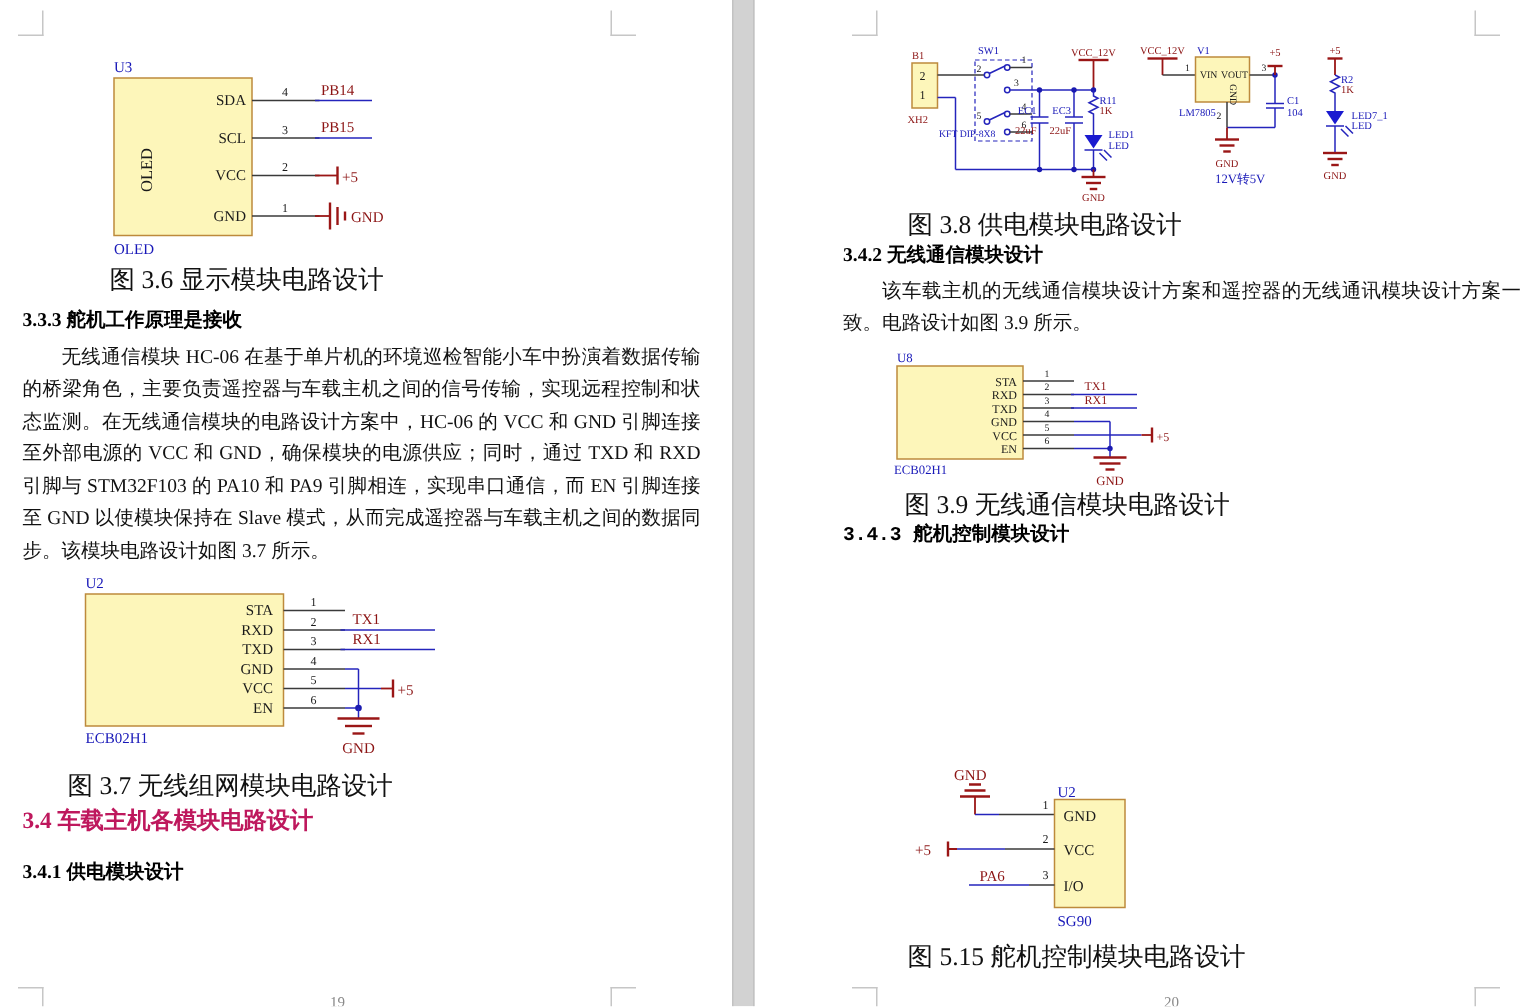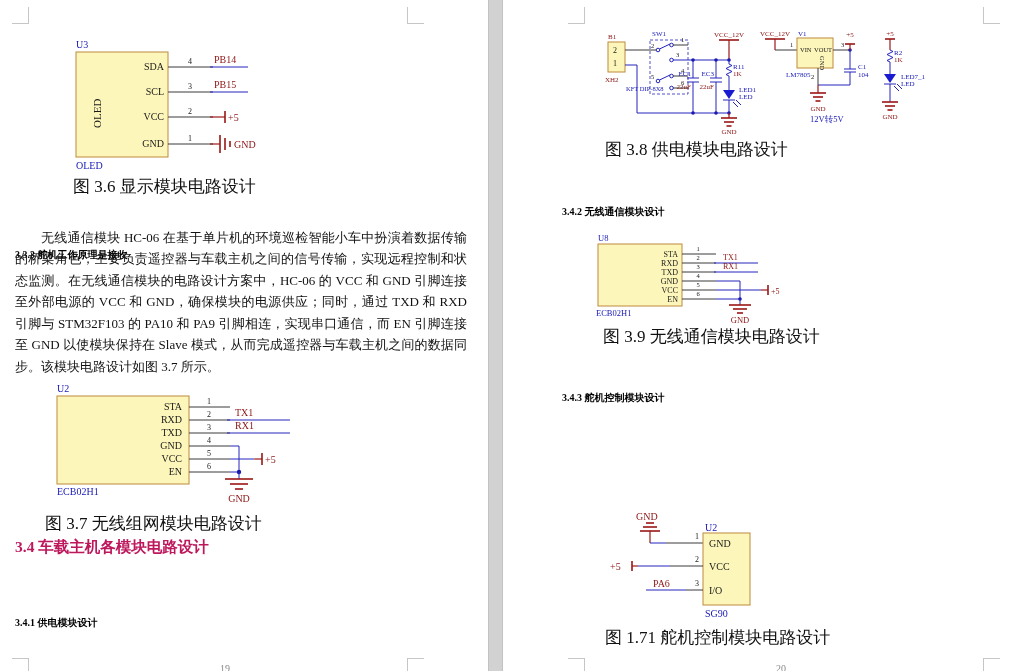--- a/index.html
+++ b/index.html
@@ -8,21 +8,21 @@
   .divider{position:absolute;top:0;width:15px;height:671px;background:#d2d2d2;
            border-left:1px solid #c2c2c2;border-right:1px solid #c2c2c2;box-sizing:border-box;}
   .mark{position:absolute;width:16px;height:16px;}
   .mk-tl{border-right:1px solid #c6c6c6;border-bottom:1px solid #c6c6c6;}
   .mk-tr{border-left:1px solid #c6c6c6;border-bottom:1px solid #c6c6c6;}
   .mk-bl{border-right:1px solid #c6c6c6;border-top:1px solid #c6c6c6;}
   .mk-br{border-left:1px solid #c6c6c6;border-top:1px solid #c6c6c6;}
   .body-text{position:absolute;width:452px;font-size:13px;line-height:21.45px;
              text-align:justify;color:#111;}
   .indent{text-indent:26px;}
-  .h3{position:absolute;font-size:10px;font-weight:bold;color:#000;margin-top:44px;}
+  .h3{position:absolute;font-size:13px;font-weight:bold;color:#000;}
   .h2{position:absolute;font-size:15.5px;font-weight:bold;color:#be185d;}
   .cap{position:absolute;font-size:17px;color:#111;}
   .pgnum{position:absolute;font-size:10px;color:#8a8a8a;}
   svg{position:absolute;overflow:visible;}
   svg text{font-family:"Liberation Serif",serif;}
   .t-blue{fill:#1818b8;}
   .t-mar{fill:#8c1414;}
   .t-blk{fill:#1a1a1a;}
   .s6{font-size:6.5px;} .s7{font-size:7px;} .s8{font-size:8px;} .s85{font-size:8.5px;} .s10{font-size:10px;} .s11{font-size:11px;}
   .w-blue{stroke:#2424bc;stroke-width:1;fill:none;}
@@ -288,20 +288,21 @@
       <line class="w-blue" x1="288" y1="62" x2="288" y2="80"></line>
       <line class="w-mar2" x1="280" y1="80" x2="296" y2="80"></line>
       <line class="w-mar2" x1="283" y1="84" x2="293" y2="84"></line>
       <line class="w-mar2" x1="285.5" y1="88" x2="290.5" y2="88"></line>
       <text class="t-mar s7" x="288" y="97" text-anchor="middle">GND</text>
     </g>
   </svg>
   <div class="cap" style="left:605px;top:138px;">图 3.8  供电模块电路设计</div>
 
   <div class="h3" style="left:562px;top:161px;">3.4.2 无线通信模块设计</div>
+  <div class="body-text indent" style="left:562px;top:183px;">该车载主机的无线通信模块设计方案和遥控器的无线通讯模块设计方案一致。电路设计如图 3.9 所示。</div>
 
   <svg width="200" height="94" style="left:590px;top:233px;">
     <text class="t-blue s85" x="8" y="8">U8</text>
     <rect class="chipbox" x="8" y="11" width="84" height="62"></rect>
     <text class="t-blue s85" x="6" y="83">ECB02H1</text>
     <g>
       <text class="t-blk s8" x="88" y="24" text-anchor="end">STA</text>
       <text class="t-blk s8" x="88" y="33" text-anchor="end">RXD</text>
       <text class="t-blk s8" x="88" y="42" text-anchor="end">TXD</text>
       <text class="t-blk s8" x="88" y="51" text-anchor="end">GND</text>
@@ -343,21 +344,21 @@
     </g>
     <g>
       <line class="w-blue" x1="126" y1="57" x2="171" y2="57"></line>
       <line class="w-mar" x1="171" y1="57" x2="178" y2="57"></line>
       <line class="w-mar2" x1="178" y1="52" x2="178" y2="62"></line>
       <text class="t-mar s8" x="181" y="61">+5</text>
     </g>
   </svg>
   <div class="cap" style="left:603px;top:325px;">图 3.9  无线通信模块电路设计</div>
 
-  <div class="h3" style="left:562px;top:347px;">3.4.3 舵机控制模块设计</div>
+  <div class="h3" style="left:562px;top:347px;font-family:Liberation Mono, monospace;">3.4.3 舵机控制模块设计</div>
 
   <svg width="185" height="115" style="left:598px;top:510px;">
     <g>
       <text class="t-mar s10" x="38" y="10">GND</text>
       <line class="w-mar2" x1="48" y1="13" x2="56" y2="13"></line>
       <line class="w-mar2" x1="45" y1="17" x2="59" y2="17"></line>
       <line class="w-mar2" x1="42" y1="21" x2="62" y2="21"></line>
       <line class="w-mar" x1="52" y1="21" x2="52" y2="33"></line>
       <line class="w-blue" x1="52" y1="33" x2="68" y2="33"></line>
       <line class="w-blk" x1="68" y1="33" x2="105" y2="33"></line>
@@ -377,16 +378,16 @@
       <line class="w-blk" x1="72" y1="56" x2="105" y2="56"></line>
       <text class="t-blk s8" x="97" y="52">2</text>
     </g>
     <g>
       <text class="t-mar s10" x="55" y="77">PA6</text>
       <line class="w-blue" x1="48" y1="80" x2="88" y2="80"></line>
       <line class="w-blk" x1="88" y1="80" x2="105" y2="80"></line>
       <text class="t-blk s8" x="97" y="76">3</text>
     </g>
   </svg>
-  <div class="cap" style="left:605px;top:626px;">图 1.71  舵机控制模块电路设计</div>
+  <div class="cap" style="left:605px;top:626px;">图 5.15  舵机控制模块电路设计</div>
   <div class="pgnum" style="left:776px;top:663px;">20</div>
 
 </div>
 
 </body></html>

